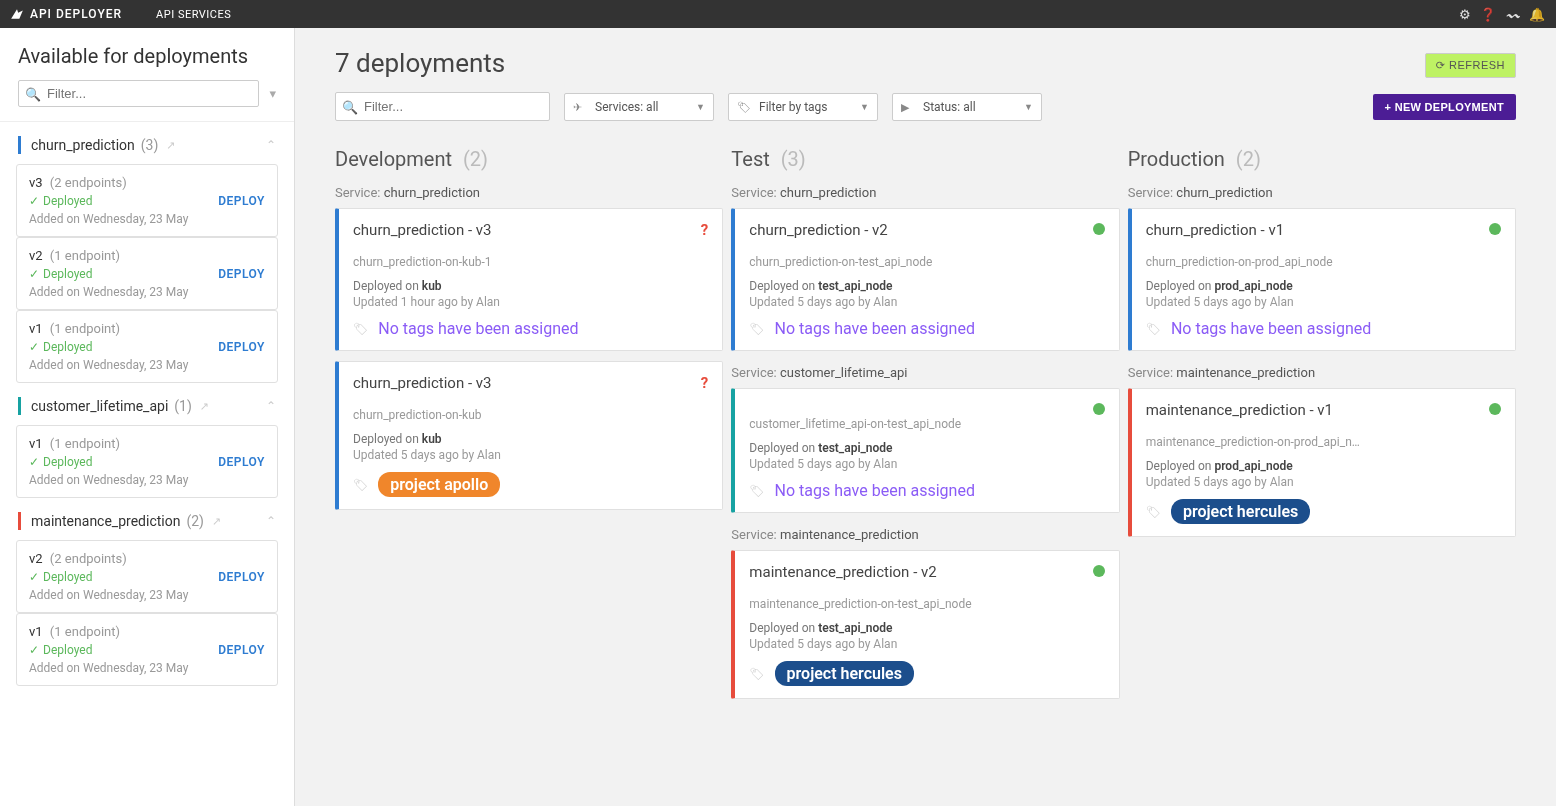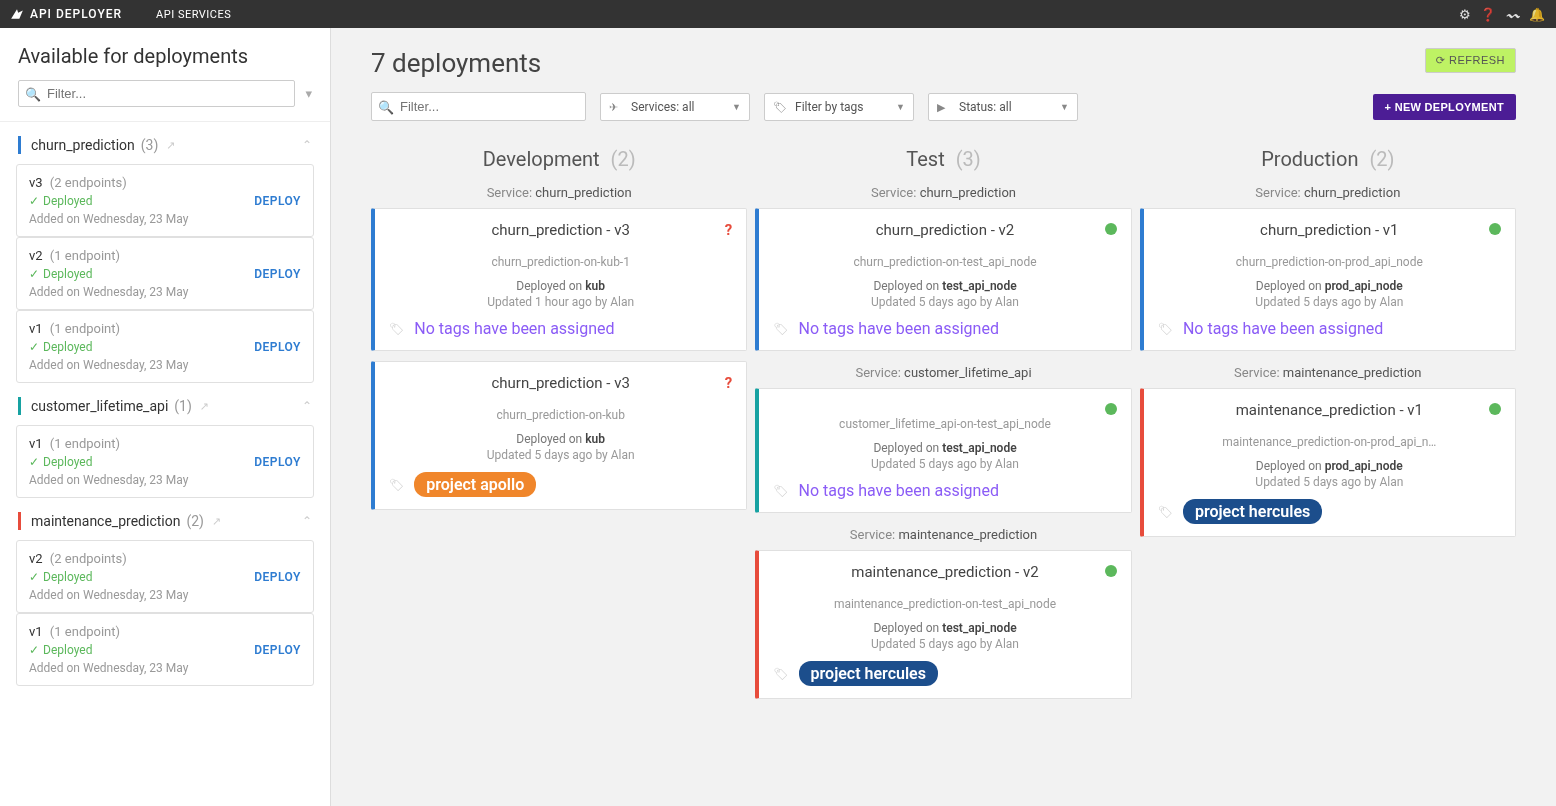--- a/index.html
+++ b/index.html
@@ -8,21 +8,21 @@
 .topbar .logo { display:flex; align-items:center; gap:6px; font-size:12px; letter-spacing:1px; font-weight:500; padding-right:20px; }
 .topbar .logo svg { width:14px; height:14px; }
 .topbar nav { display:flex; gap:0;flex-direction:column; }
 .topbar nav a { color:#fff; text-decoration:none; font-size:11px; letter-spacing:0.5px; padding:0 14px; height:28px; display:flex; align-items:center; }
 .topbar nav a.active { border-bottom:2px solid #fff; font-weight:600; }
 .topbar .right-icons { margin-left:auto; display:flex; gap:10px; align-items:center; }
 .topbar .right-icons span { cursor:pointer; opacity:0.85; }
 .topbar .bell { color:#e74c3c; }
 
 .layout { display:flex; height:calc(100vh - 28px); }
-.sidebar { width:331px; background:#fff; border-right:1px solid #ddd; overflow-y:auto; padding-bottom:20px; }
+.sidebar { width:295px; background:#fff; border-right:1px solid #ddd; overflow-y:auto; padding-bottom:20px; }
 .sidebar h2 { font-size:20px; font-weight:400; color:#333; padding:16px 18px 12px; }
 .sidebar .filter-row { display:flex; align-items:center; padding:0 18px 14px; gap:10px; border-bottom:1px solid #eee; }
 .sidebar .filter-row .input-wrap { position:relative; flex:1; }
 .sidebar .filter-row input { width:100%; border:1px solid #ccc; border-radius:2px; padding:5px 8px 5px 28px; font-size:13px; }
 .sidebar .filter-row .search-ic { position:absolute; left:7px; top:50%; transform:translateY(-50%); color:#888; }
 .sidebar .filter-row .funnel { color:#aaa; cursor:pointer; }
 
 .sb-group { padding:0 16px; }
 .sb-group-head { display:flex; align-items:center; padding:14px 2px 10px; }
 .sb-group-head .bar { width:3px; height:18px; margin-right:10px; }
@@ -32,35 +32,35 @@
 .sb-group-head .chev { margin-left:auto; color:#ccc; font-size:12px; }
 
 .sb-card { border:1px solid #e0e0e0; border-radius:3px; padding:10px 12px; position:relative; }
 .sb-card .ver { font-size:13px; color:#333; }
 .sb-card .ep { color:#999; margin-left:4px; }
 .sb-card .status { color:#5cb85c; font-size:12px; display:flex; align-items:center; gap:4px; margin-top:4px; }
 .sb-card .added { color:#999; font-size:12px; margin-top:4px; }
 .sb-card .deploy-btn { position:absolute; right:12px; top:50%; transform:translateY(-50%); color:#2e7cd1; font-size:12px; font-weight:600; letter-spacing:0.5px; cursor:pointer; }
 
 .main { flex:1; overflow-y:auto; padding:20px 40px; }
-.main-head { display:flex; align-items:flex-start; margin-bottom:14px; }
+.main-head { display:flex; align-items:flex-end; margin-bottom:14px; }
 .main-head h1 { font-size:26px; font-weight:400; color:#444; }
 .main-head .refresh { margin-left:auto; border:1px solid #ccc; background:#bef264; padding:5px 10px; font-size:11px; letter-spacing:0.5px; color:#555; cursor:pointer; border-radius:2px; }
 .main-head .refresh::before { content:"⟳ "; }
 
 .filters-row { display:flex; gap:14px; align-items:center; margin-bottom:26px; }
 .filters-row .fbox { position:relative; }
 .filters-row input.filter { width:215px; border:1px solid #ccc; padding:6px 8px 6px 28px; font-size:13px; border-radius:2px; }
 .filters-row .search-ic { position:absolute; left:7px; top:50%; transform:translateY(-50%); color:#888; }
 .filters-row .dropdown { border:1px solid #ccc; background:#fff; padding:6px 26px 6px 30px; font-size:12px; color:#555; border-radius:2px; position:relative; min-width:150px; cursor:pointer; }
 .filters-row .dropdown .ic { position:absolute; left:8px; top:50%; transform:translateY(-50%); color:#888; font-size:11px; }
 .filters-row .dropdown::after { content:"▼"; position:absolute; right:8px; top:50%; transform:translateY(-50%); font-size:9px; color:#888; }
 .filters-row .new-dep { margin-left:auto; background:#4c1d95; color:#fff; border:none; padding:7px 12px; font-size:11px; font-weight:600; letter-spacing:0.3px; border-radius:2px; cursor:pointer; }
 
-.columns { display:flex; gap:8px;text-align:center; }
+.columns { display:flex; gap:8px; }
 .col { flex:1; min-width:0; }
 .col h3 { font-size:20px; font-weight:400; color:#555; margin-bottom:14px; }
 .col h3 .cnt { color:#bbb; margin-left:6px; }
 .svc-label { font-size:13px; color:#888; margin:14px 0 8px; }
 .svc-label .svc-name { color:#555; }
 
 .dep-card { background:#fff; border:1px solid #e0e0e0; border-left-width:4px; border-radius:2px; padding:12px 14px; margin-bottom:10px; position:relative; }
 .dep-card .title { font-size:15px; color:#444; }
 .dep-card .sub { font-size:12px; color:#999; margin-top:16px; }
 .dep-card .meta { font-size:12px; color:#777; margin-top:10px; }

